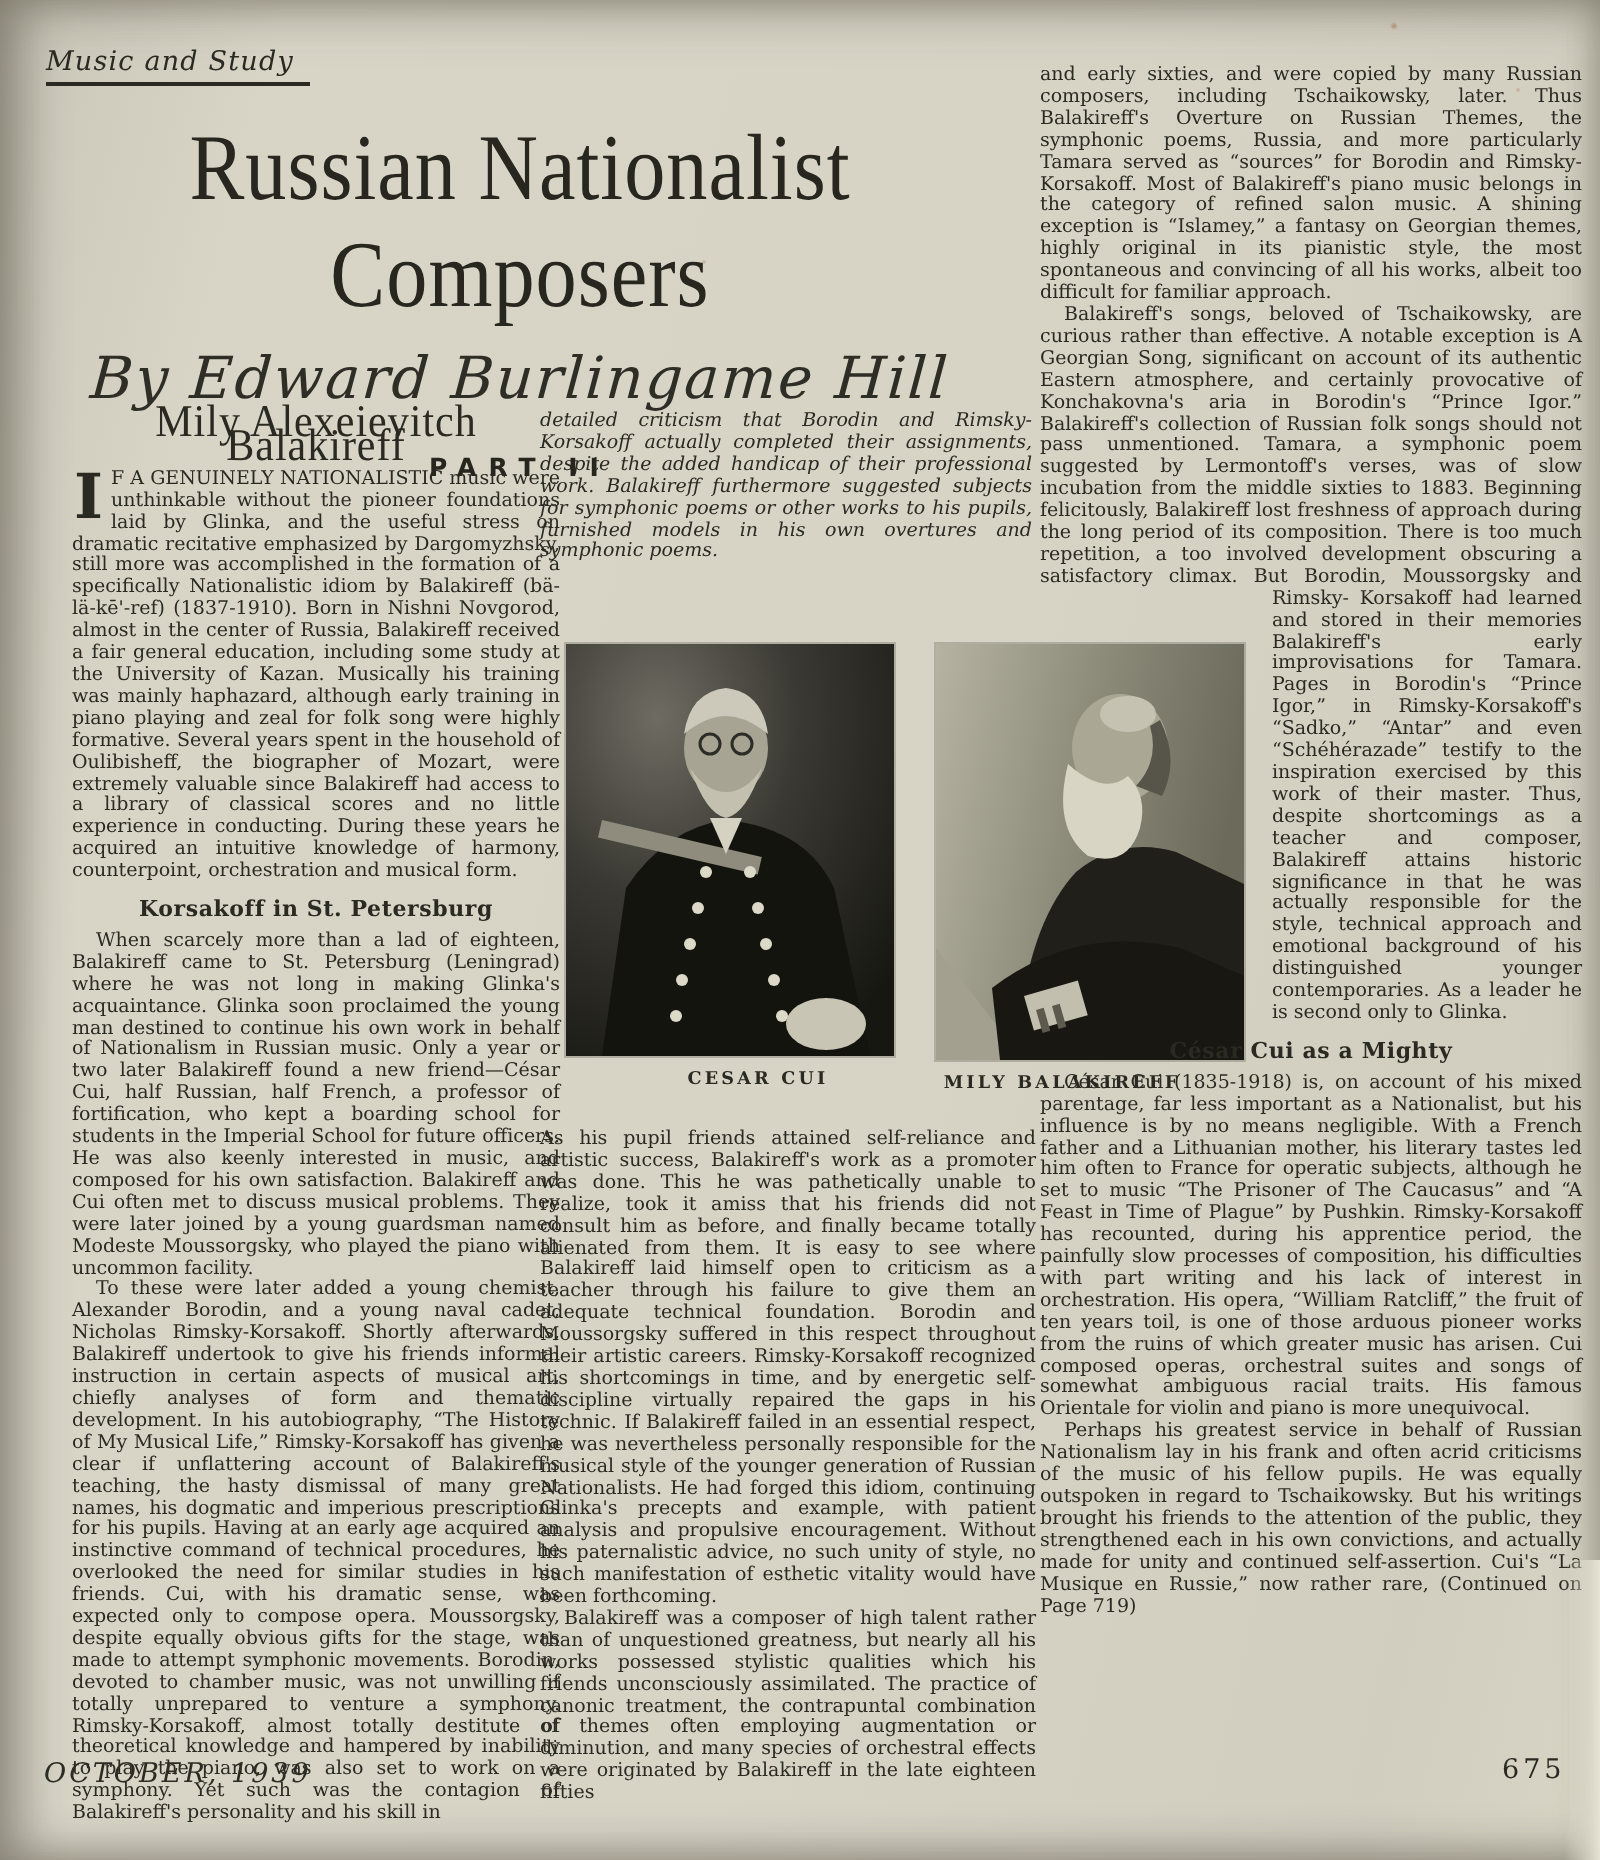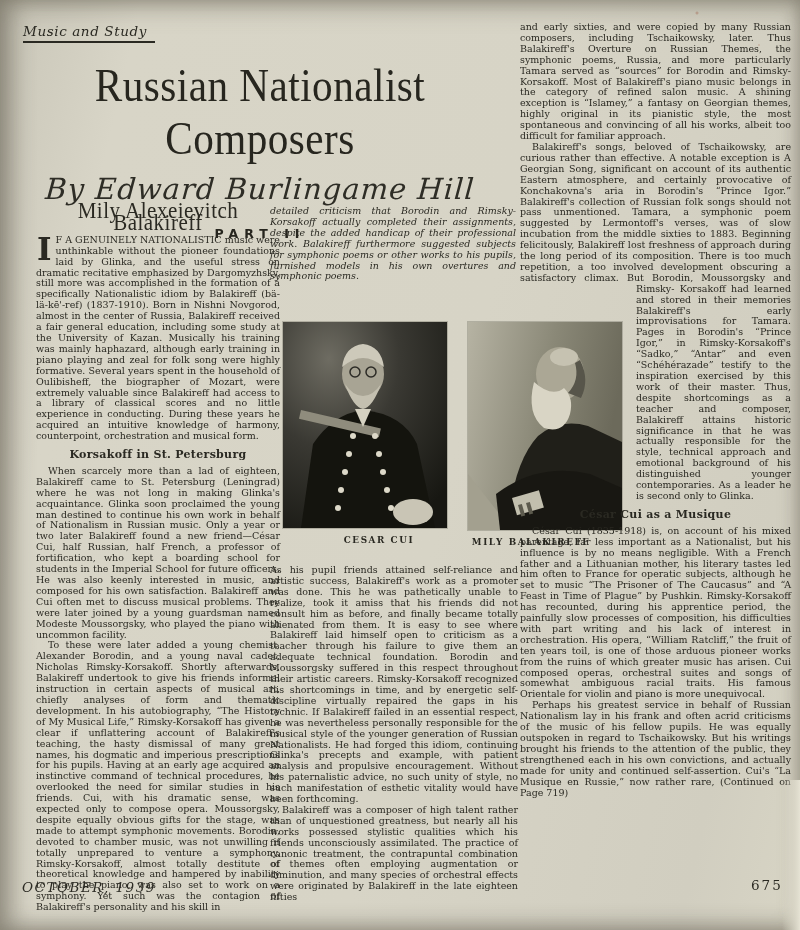--- a/index.html
+++ b/index.html
@@ -36,21 +36,21 @@
   .part{
     margin-top:20px;font-family:"DejaVu Sans",sans-serif;font-weight:bold;
     font-size:12.5px;letter-spacing:6px;color:#26251e;
   }
   .col{position:absolute;font-size:9.5px;line-height:10.9px;text-align:justify;}
   .col p{margin:0;}
   .col p.indent{text-indent:12px;}
   .col-left{left:36px;top:206px;width:244px;}
   .col-mid-top{left:270px;top:206px;width:246px;font-style:italic;}
   .col-mid-bottom{left:270px;top:565px;width:248px;}
-  .col-right{left:520px;top:22px;width:271px;}
+  .col-right{left:520px;top:33px;width:271px;}
   .col-heading{
     margin:0 0 7px;font-family:"Liberation Serif",serif;font-weight:400;
     font-size:21px;text-align:center;letter-spacing:.5px;transform:scaleY(1.08);
   }
   .subhead{
     margin:8px 0 5px;font-size:11px;font-weight:bold;text-align:center;letter-spacing:.3px;
   }
   .dropcap{
     float:left;font-size:31px;line-height:26px;font-weight:bold;
     padding:1px 4px 0 1px;
@@ -150,21 +150,21 @@
       <rect x="44" y="176" width="28" height="18" fill="#c2bfae" transform="rotate(-16 44 176)"></rect>
       <rect x="50" y="183" width="4" height="12" fill="#5c5a4d" transform="rotate(-16 50 183)"></rect>
       <rect x="58" y="181" width="4" height="12" fill="#5c5a4d" transform="rotate(-16 58 181)"></rect>
     </svg>
     <figcaption>MILY BALAKIREFF</figcaption>
   </figure>
 
   <div class="col col-right">
     <p>and early sixties, and were copied by many Russian composers, including Tschaikowsky, later. Thus Balakireff's Overture on Russian Themes, the symphonic poems, Russia, and more particularly Tamara served as “sources” for Borodin and Rimsky-Korsakoff. Most of Balakireff's piano music belongs in the category of refined salon music. A shining exception is “Islamey,” a fantasy on Georgian themes, highly original in its pianistic style, the most spontaneous and convincing of all his works, albeit too difficult for familiar approach.</p>
     <p class="indent"><span>Balakireff's songs, beloved of Tschaikowsky, are curious rather than effective. A notable exception is A Georgian Song, significant on account of its authentic Eastern atmosphere, and certainly provocative of Konchakovna's aria in Borodin's “Prince Igor.” Balakireff's collection of Russian folk songs should not pass unmentioned. Tamara, a symphonic poem suggested by Lermontoff's verses, was of slow incubation from the middle sixties to 1883. Beginning felicitously, Balakireff lost freshness of approach during the long period of its composition. There is too much repetition, a too involved development obscuring a satisfactory climax. But Borodin, Moussorgsky and Rimsky-</span> <span class="intrude"></span><span>Korsakoff had learned and stored in their memories Balakireff's early improvisations for Tamara. Pages in Borodin's “Prince Igor,” in Rimsky-Korsakoff's “Sadko,” “Antar” and even “Schéhérazade” testify to the inspiration exercised by this work of their master. Thus, despite shortcomings as a teacher and composer, Balakireff attains historic significance in that he was actually responsible for the style, technical approach and emotional background of his distinguished younger contemporaries. As a leader he is second only to Glinka.</span></p>
-    <h3 class="subhead">César Cui as a Musique</h3>
+    <h3 class="subhead">César Cui as a Mighty</h3>
     <p class="indent">César Cui (1835-1918) is, on account of his mixed parentage, far less important as a Nationalist, but his influence is by no means negligible. With a French father and a Lithuanian mother, his literary tastes led him often to France for operatic subjects, although he set to music “The Prisoner of The Caucasus” and “A Feast in Time of Plague” by Pushkin. Rimsky-Korsakoff has recounted, during his apprentice period, the painfully slow processes of composition, his difficulties with part writing and his lack of interest in orchestration. His opera, “William Ratcliff,” the fruit of ten years toil, is one of those arduous pioneer works from the ruins of which greater music has arisen. Cui composed operas, orchestral suites and songs of somewhat ambiguous racial traits. His famous Orientale for violin and piano is more unequivocal.</p>
     <p class="indent">Perhaps his greatest service in behalf of Russian Nationalism lay in his frank and often acrid criticisms of the music of his fellow pupils. He was equally outspoken in regard to Tschaikowsky. But his writings brought his friends to the attention of the public, they strengthened each in his own convictions, and actually made for unity and continued self-assertion. Cui's “La Musique en Russie,” now rather rare, (Continued on Page 719)</p>
   </div>
 
   <div class="col col-mid-bottom">
     <p>As his pupil friends attained self-reliance and artistic success, Balakireff's work as a promoter was done. This he was pathetically unable to realize, took it amiss that his friends did not consult him as before, and finally became totally alienated from them. It is easy to see where Balakireff laid himself open to criticism as a teacher through his failure to give them an adequate technical foundation. Borodin and Moussorgsky suffered in this respect throughout their artistic careers. Rimsky-Korsakoff recognized his shortcomings in time, and by energetic self-discipline virtually repaired the gaps in his technic. If Balakireff failed in an essential respect, he was nevertheless personally responsible for the musical style of the younger generation of Russian Nationalists. He had forged this idiom, continuing Glinka's precepts and example, with patient analysis and propulsive encouragement. Without his paternalistic advice, no such unity of style, no such manifestation of esthetic vitality would have been forthcoming.</p>
     <p class="indent">Balakireff was a composer of high talent rather than of unquestioned greatness, but nearly all his works possessed stylistic qualities which his friends unconsciously assimilated. The practice of canonic treatment, the contrapuntal combination of themes often employing augmentation or diminution, and many species of orchestral effects were originated by Balakireff in the late eighteen fifties</p>
   </div>
 
   <div class="footer-date">OCTOBER, 1939</div>

